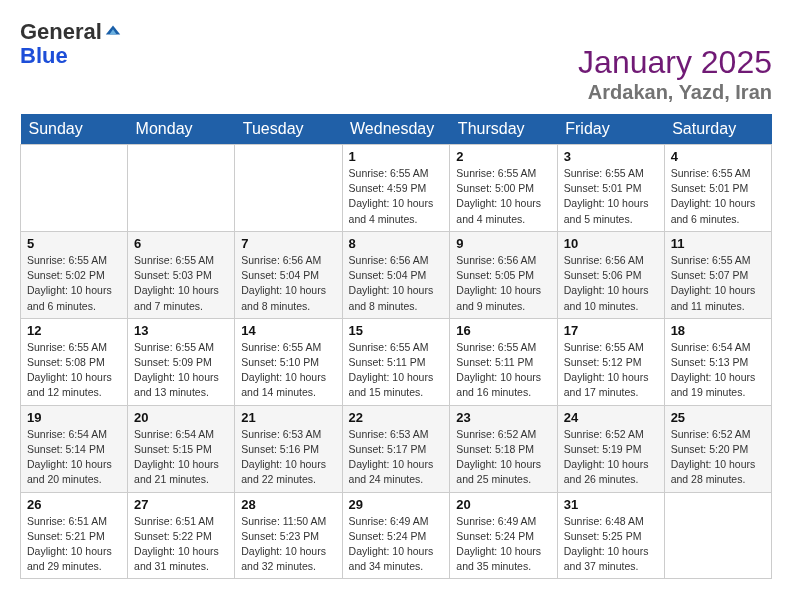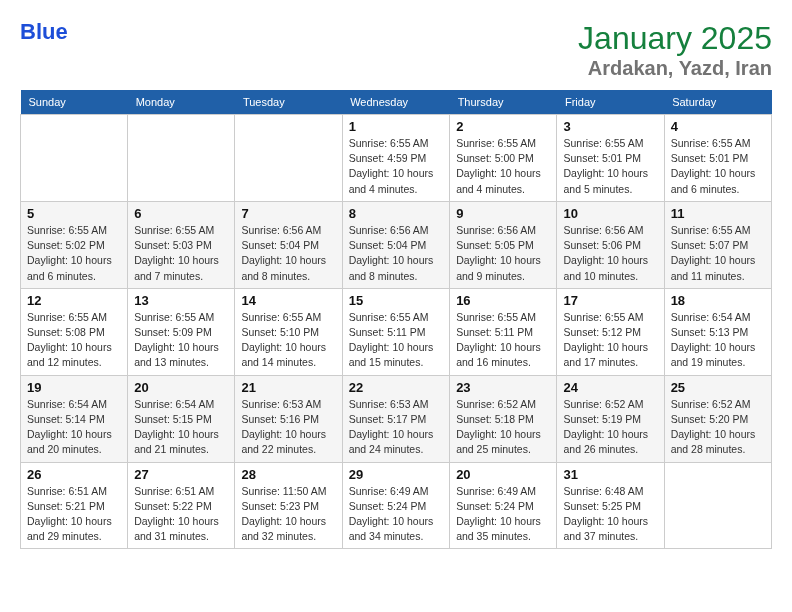--- a/index.html
+++ b/index.html
@@ -32,38 +32,39 @@
       height: 18px;
       margin-left: 2px;
       margin-top: -2px;
     }
     .title-block {
       text-align: right;
     }
     .month-title {
       font-size: 32px;
       font-weight: normal;
-      color: #15803d;
+      color: #701a75;
+      margin-top: 24px;
     }
     .subtitle {
       font-size: 20px;
       color: #737373;
       font-weight: bold;
     }
     .calendar {
       width: 100%;
       border-collapse: collapse;
       font-size: 11px;
     }
     .calendar th {
       background-color: #2060a8;
       color: #fff;
       text-align: left;
       padding: 6px 8px;
-      font-size: 11px;
+      font-size: 16px;
       font-weight: normal;
     }
     .calendar td {
       border: 1px solid #ccc;
       vertical-align: top;
       padding: 4px 6px;
       width: 108px;
       min-height: 80px;
       background: #fff;
     }
@@ -84,20 +85,27 @@
     .empty-cell {
       background: #fff !important;
     }
   </style>
 </head>
 <body>
 
 <div class="header">
   <div class="logo">
     <div>
+      <div style="display:flex;align-items:center;">
+        <span class="logo-text logo-general">General</span>
+        <svg class="logo-icon" viewBox="0 0 20 20" fill="#1a5fa8">
+          <path d="M2 14 L10 4 L18 14 Z" fill="#1a5fa8"></path>
+          <path d="M6 14 L10 8 L14 14 Z" fill="#6ab0e0"></path>
+        </svg>
+      </div>
       <div class="logo-text logo-blue">Blue</div>
     </div>
   </div>
   <div class="title-block">
     <div class="month-title">January 2025</div>
     <div class="subtitle">Ardakan, Yazd, Iran</div>
   </div>
 </div>
 
 <table class="calendar">

